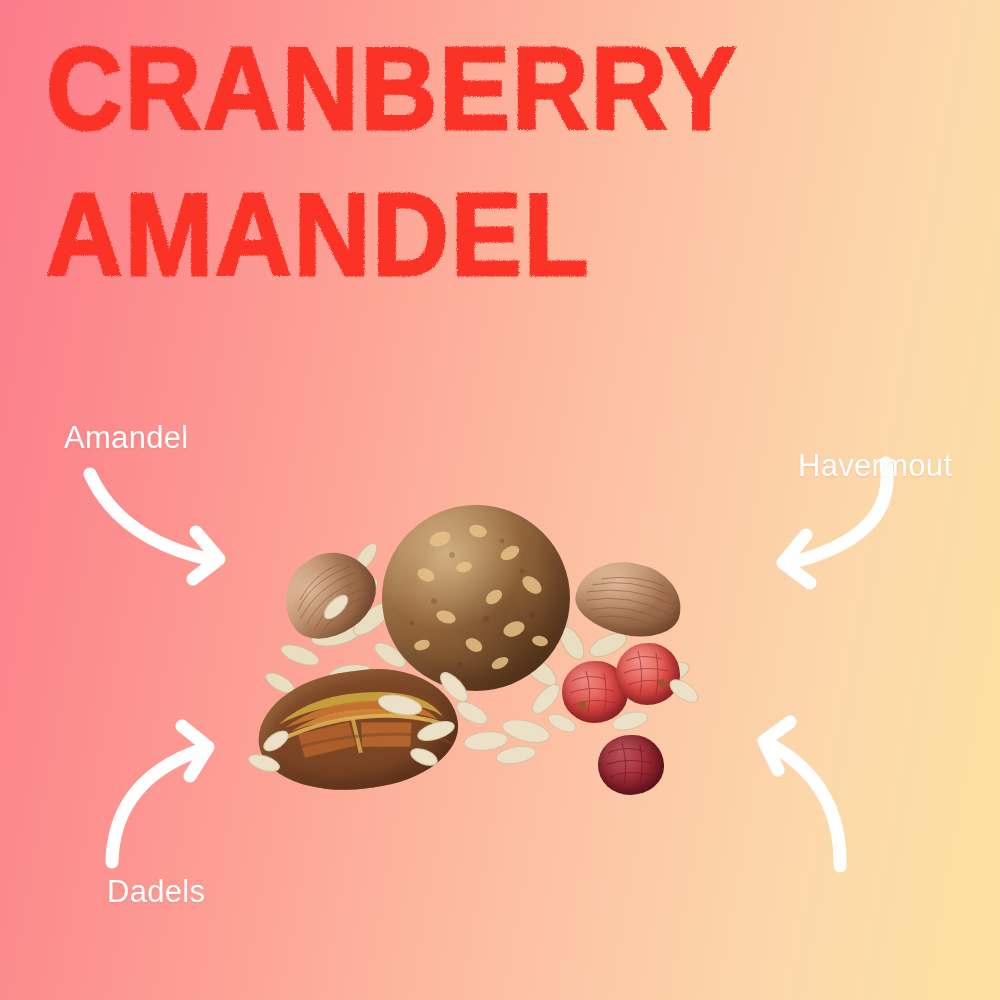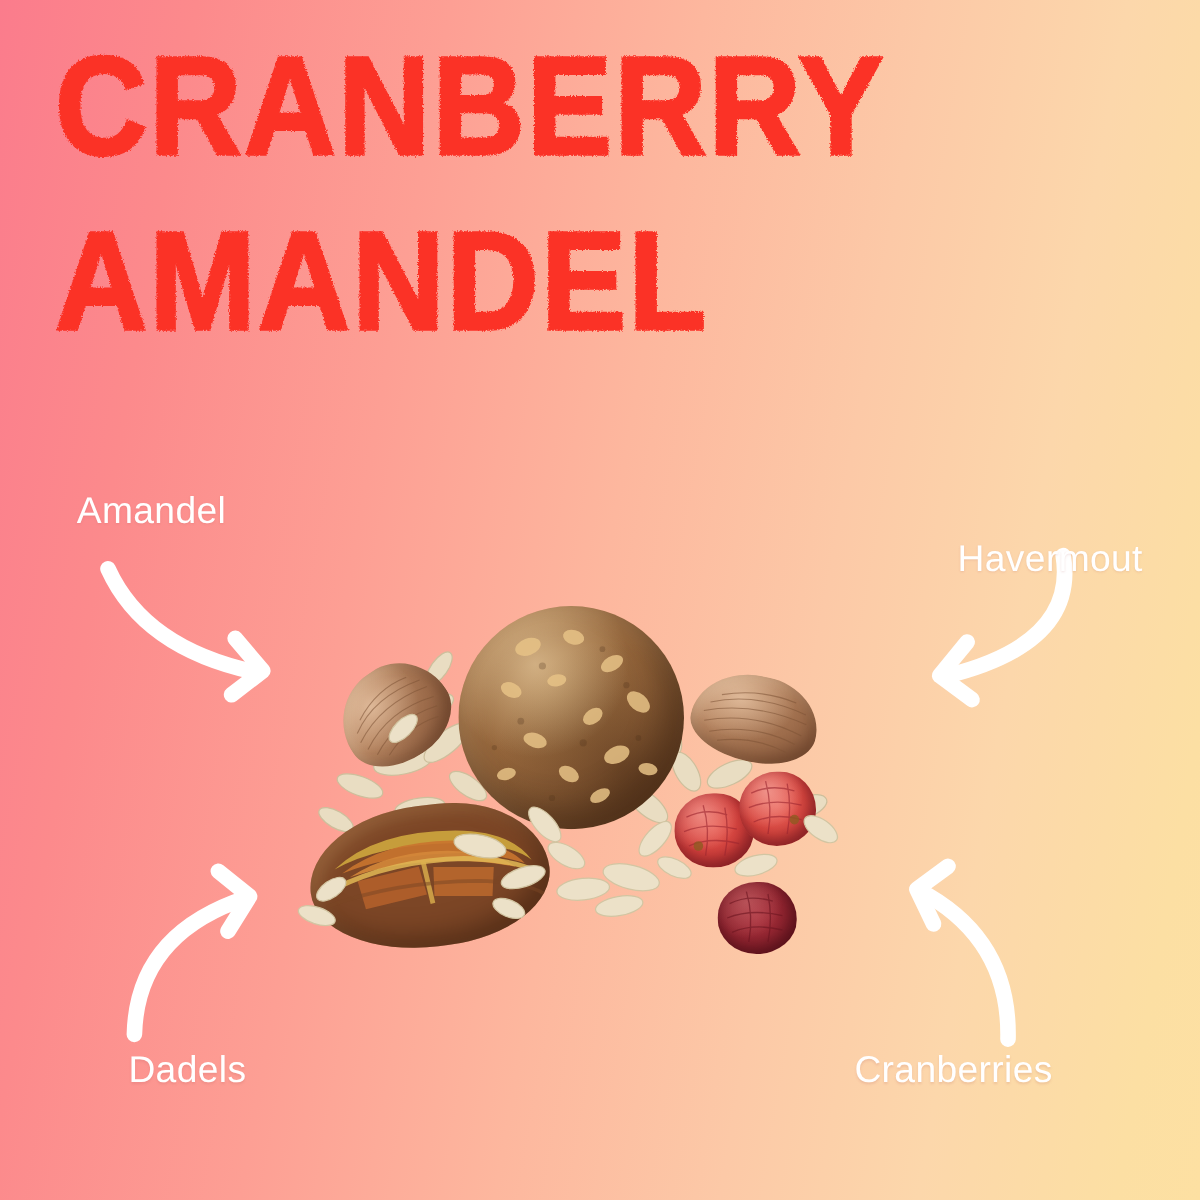--- a/index.html
+++ b/index.html
@@ -41,21 +41,21 @@
   
   .label{
     position:absolute;
     color:#ffffff;
     font-size:31px;
     font-weight:400;
     letter-spacing:0.3px;
     white-space:nowrap;
     text-shadow:0 1px 2px rgba(180,90,90,0.18);
   }
-  #label-amandel{left:64px;top:408px;}
+  #label-amandel{left:64px;top:420px;}
   #label-havermout{left:798px;top:408px;margin-top:40px;}
   #label-dadels{left:107px;top:874px;}
   #label-cranberries{left:712px;top:874px;}
 
   
   #arrows{position:absolute;left:0;top:0;width:1000px;height:1000px;pointer-events:none;}
 
   
   #food{
     position:absolute;left:240px;top:495px;width:480px;height:330px;
@@ -322,15 +322,14 @@
       <g>
         <path d="M840 866 Q842 782 766 742"></path>
         <path d="M790 722 L764 741 L778 770"></path>
       </g>
     </g>
   </svg>
 
   <div class="label" id="label-amandel">Amandel</div>
   <div class="label" id="label-havermout">Havermout</div>
   <div class="label" id="label-dadels">Dadels</div>
-  <div class="label" id="label-cranberries">Cranberries</div>
 
 </div>
 
 </body></html>

